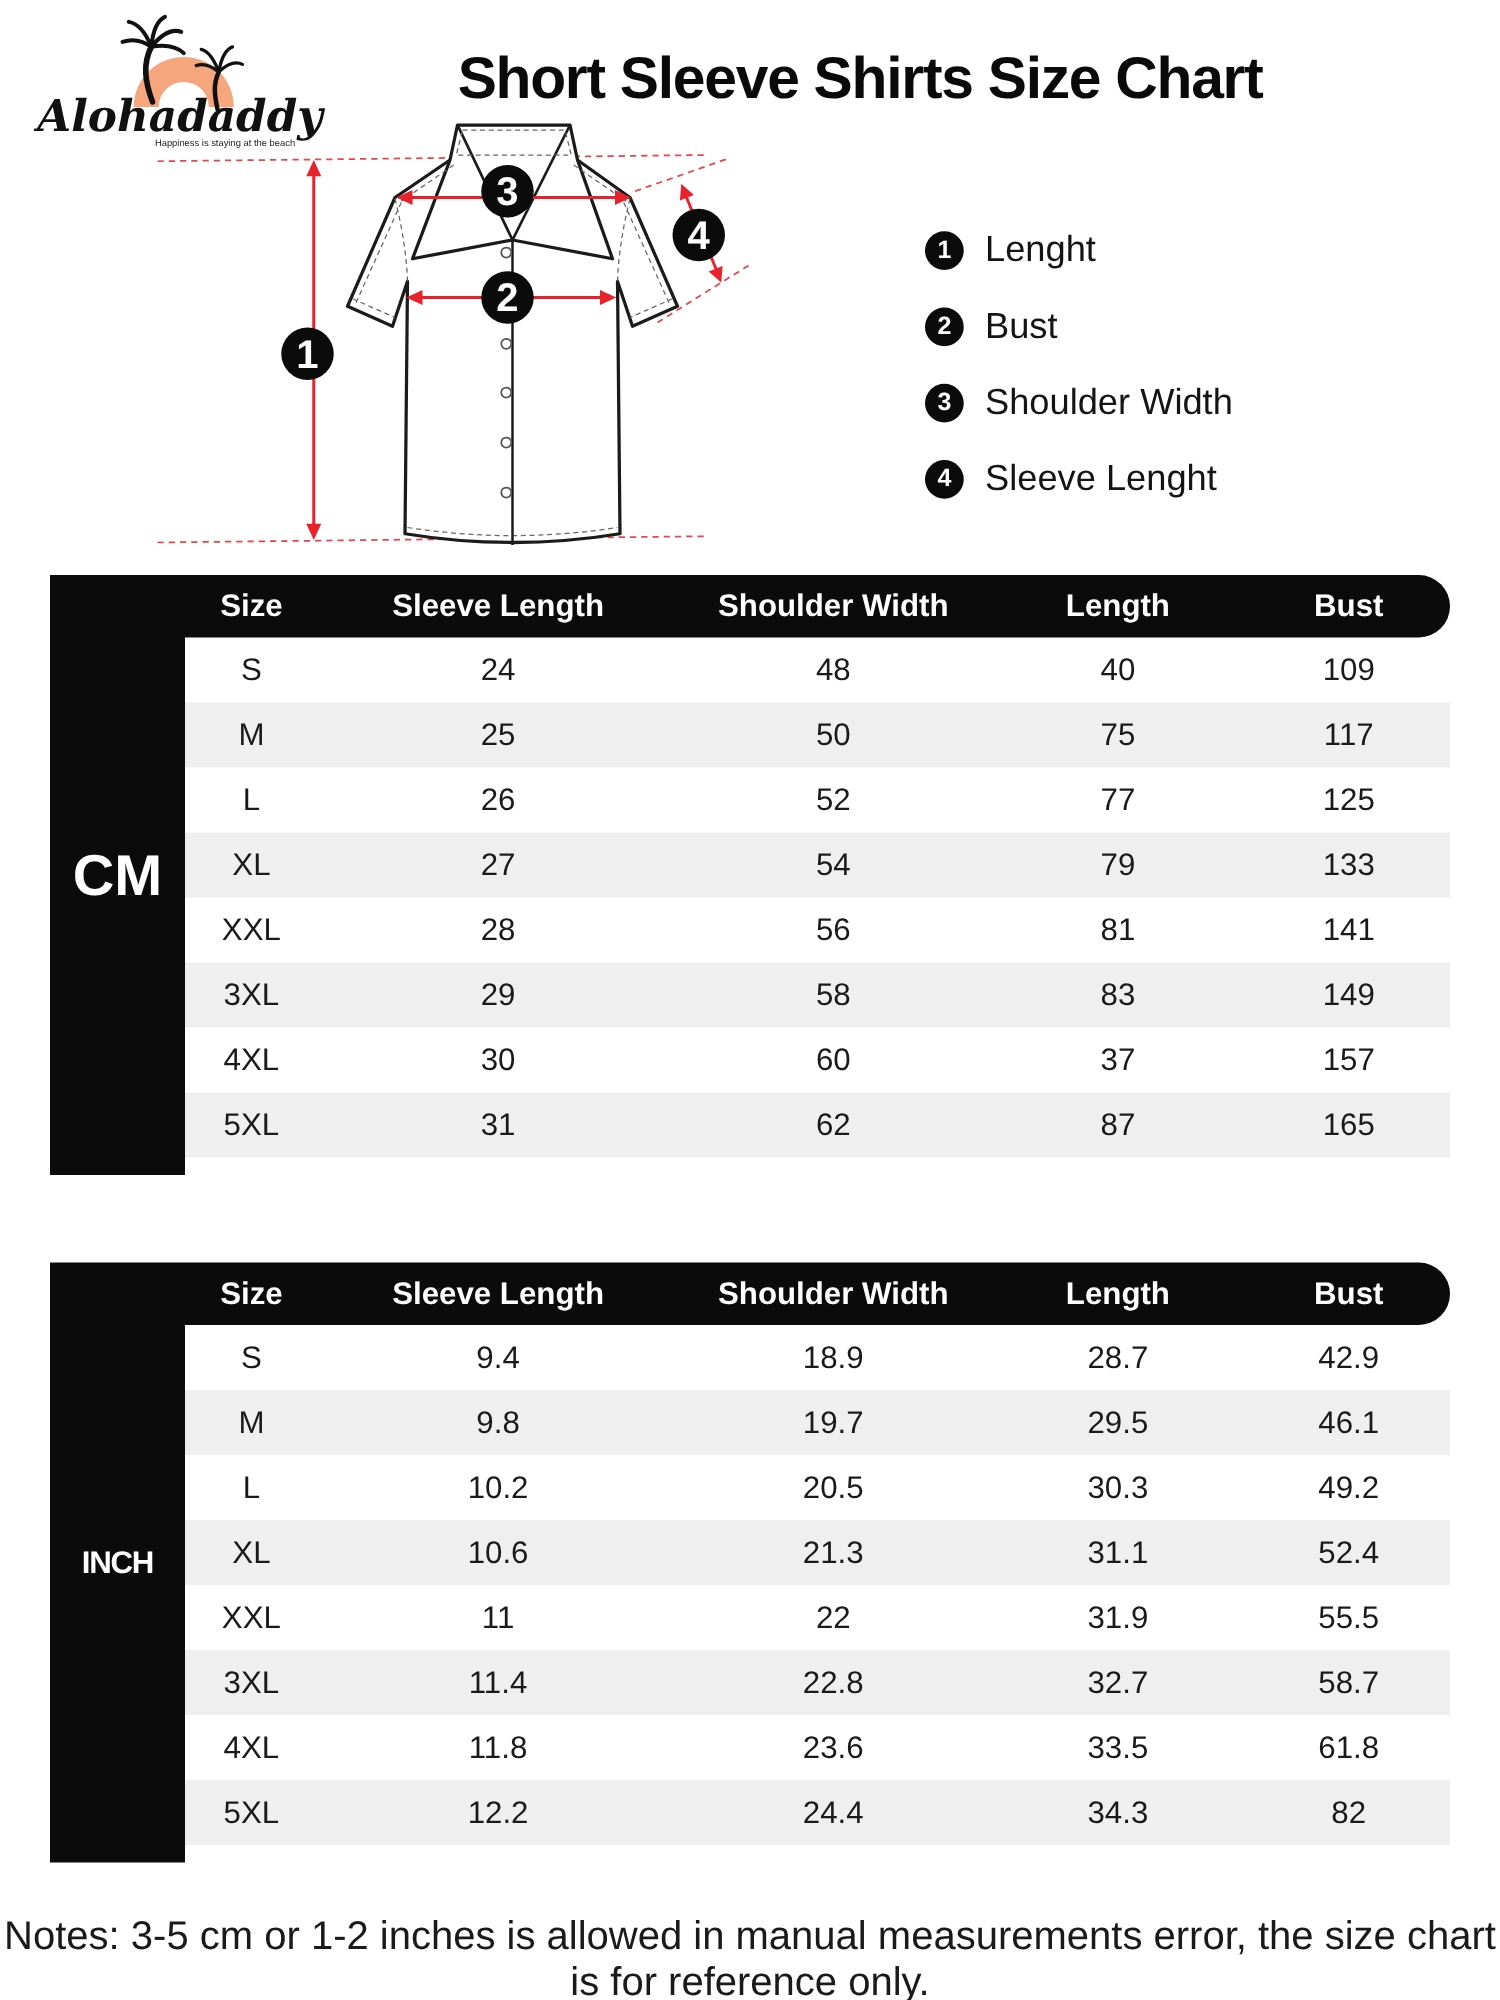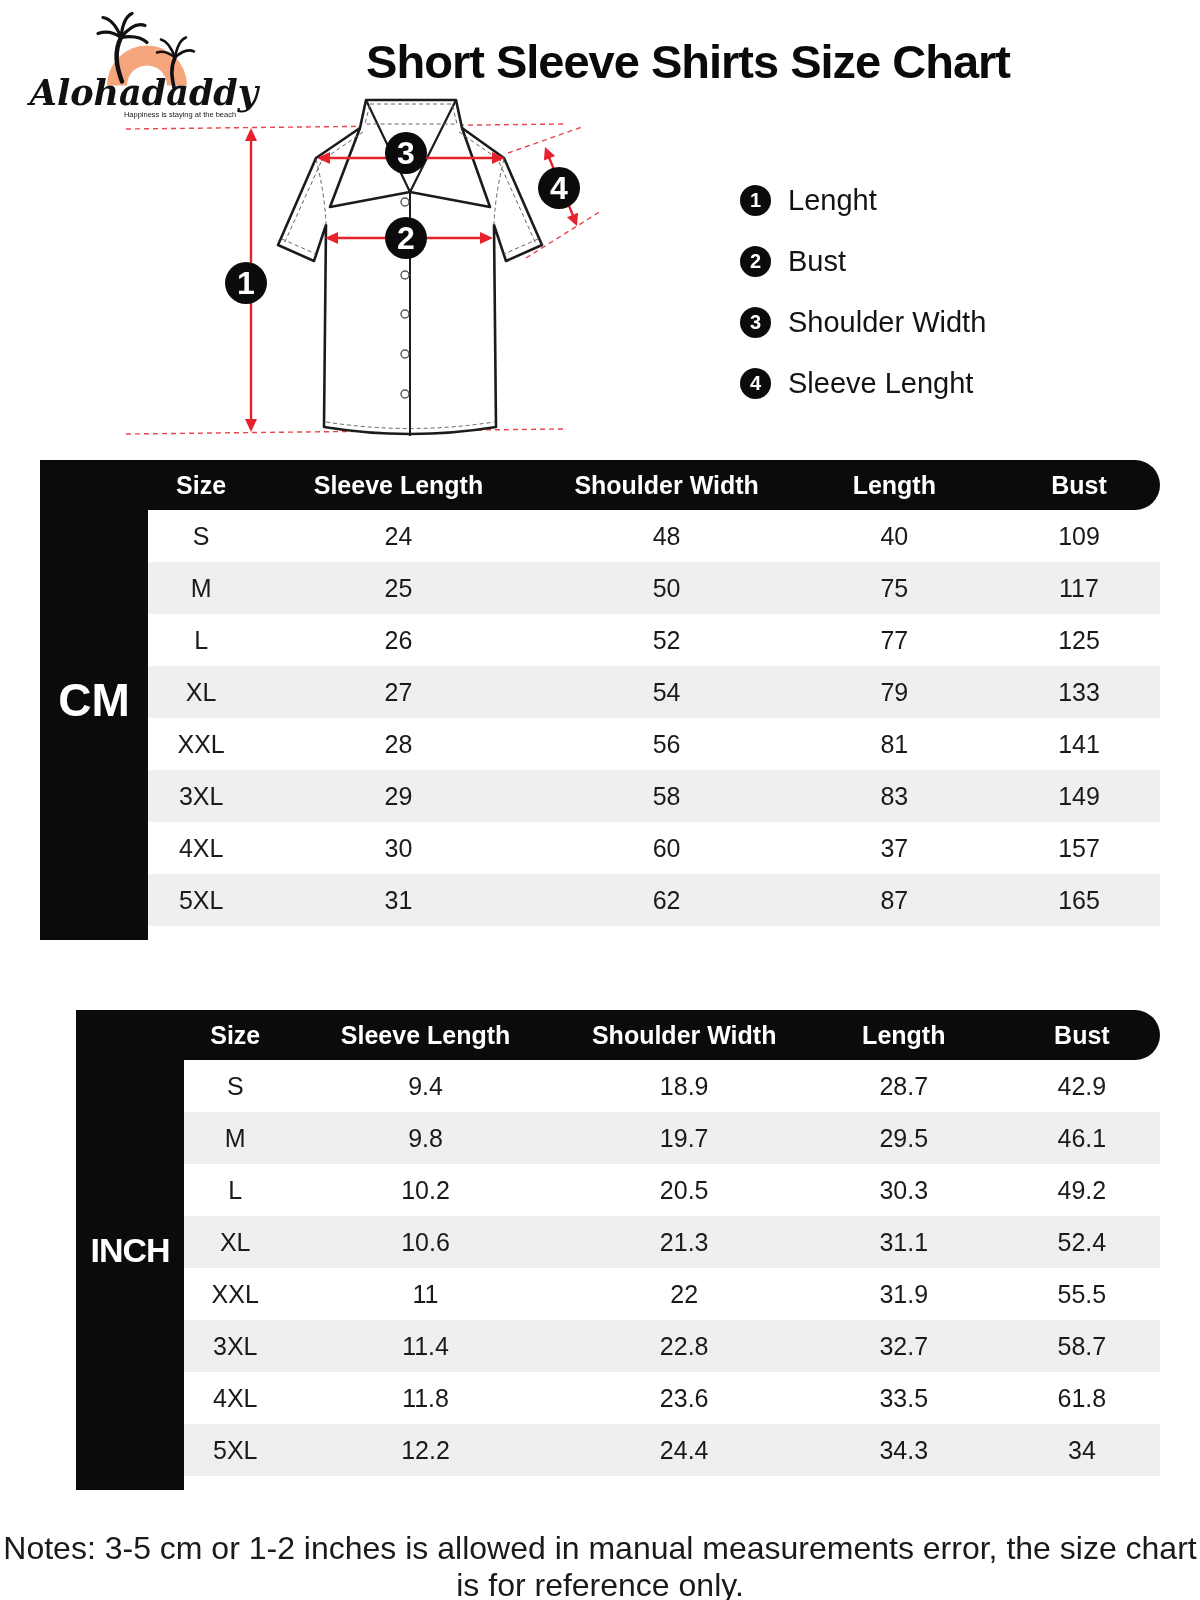--- a/index.html
+++ b/index.html
@@ -27,21 +27,21 @@
   .legend-label { font-size:29px; color:#141414; }
   
   .size-table { position:absolute; left:40px; width:1120px; display:flex; align-items:stretch; }
   .cm-table   { top:460px; }
   .inch-table { top:1010px; }
   .unit-col {
     width:108px; background:#0b0b0b; color:#fff; display:flex;
     align-items:center; justify-content:center; font-weight:700;text-align:right;
   }
   .cm-table  .unit-col { font-size:46px; letter-spacing:0; }
-  .inch-table .unit-col { font-size:34px; letter-spacing:-1px;margin-left:36px; }
+  .inch-table .unit-col { font-size:25px; letter-spacing:-1px; }
   .table-main { flex:1; margin-bottom:14px; }
   .header-row {
     height:50px; background:#0b0b0b; border-radius:0 26px 26px 0;
     display:flex; align-items:center; color:#fff; font-weight:700; font-size:25px;
   }
   .rows .data-row { height:52px; display:flex; align-items:center; font-size:25px; color:#1a1a1a; }
   .rows .data-row:nth-child(even) { background:#efefef; }
   .cell { text-align:center; }
   .c0 { width:10.5%; } .c1 { width:28.5%; } .c2 { width:24.5%; } .c3 { width:20.5%; } .c4 { width:16%; }
   
@@ -302,19 +302,19 @@
           <div class="cell c1">11.8</div>
           <div class="cell c2">23.6</div>
           <div class="cell c3">33.5</div>
           <div class="cell c4">61.8</div>
         </div>
         <div class="data-row">
           <div class="cell c0">5XL</div>
           <div class="cell c1">12.2</div>
           <div class="cell c2">24.4</div>
           <div class="cell c3">34.3</div>
-          <div class="cell c4">34</div>
+          <div class="cell c4">82</div>
         </div>
       </div>
   </div>
 </div>
 
 <div class="note">Notes: 3-5 cm or 1-2 inches is allowed in manual measurements error, the size chart is for reference only.</div>
 
 </body></html>

